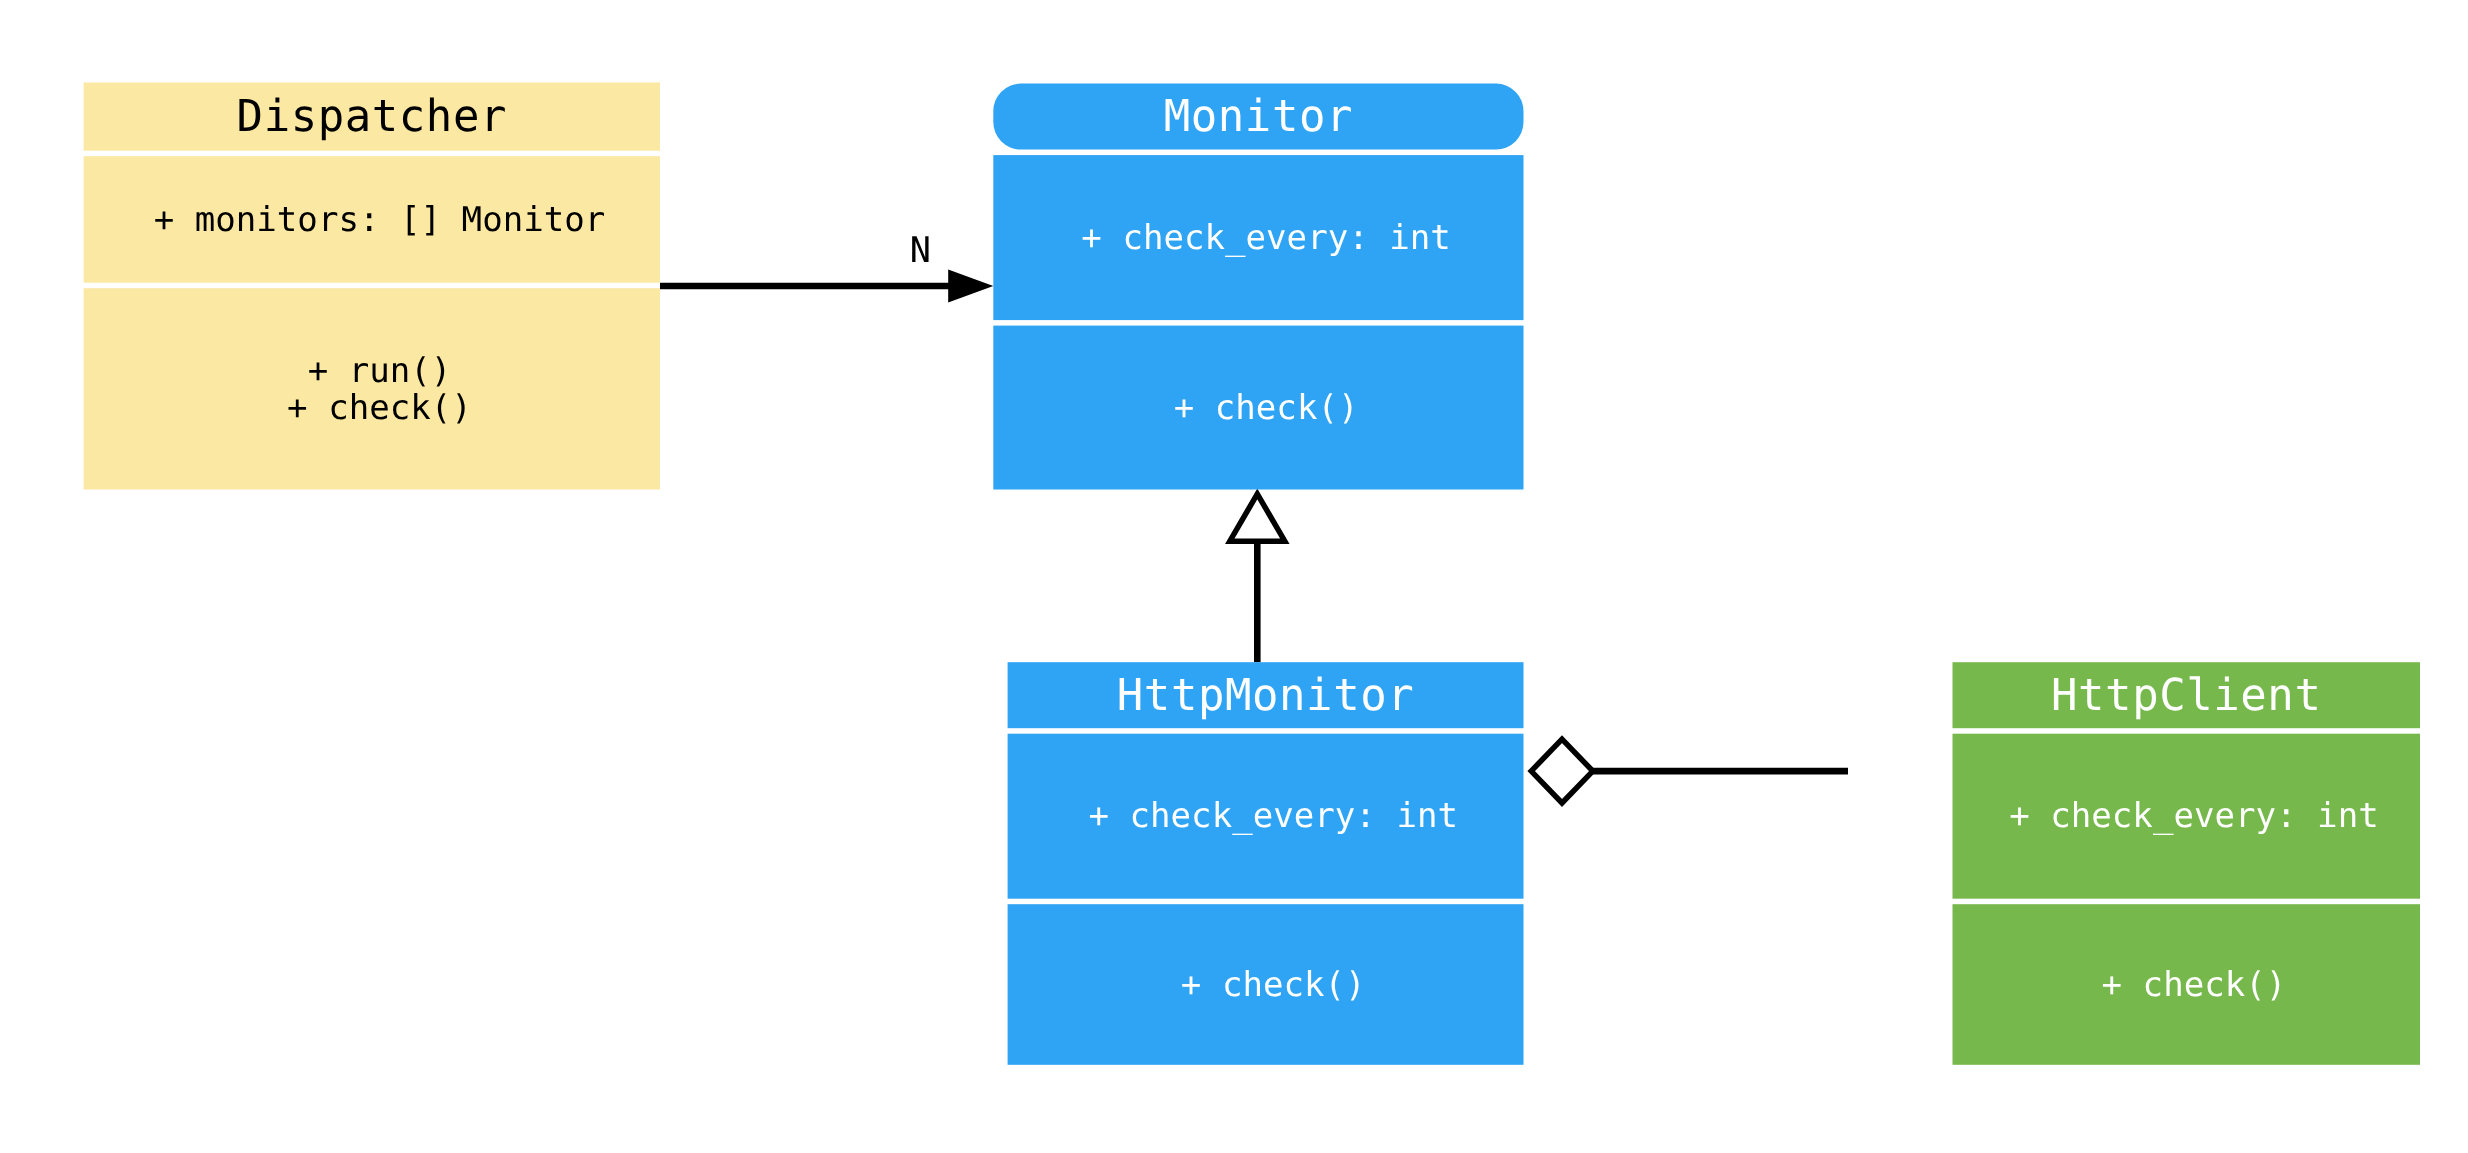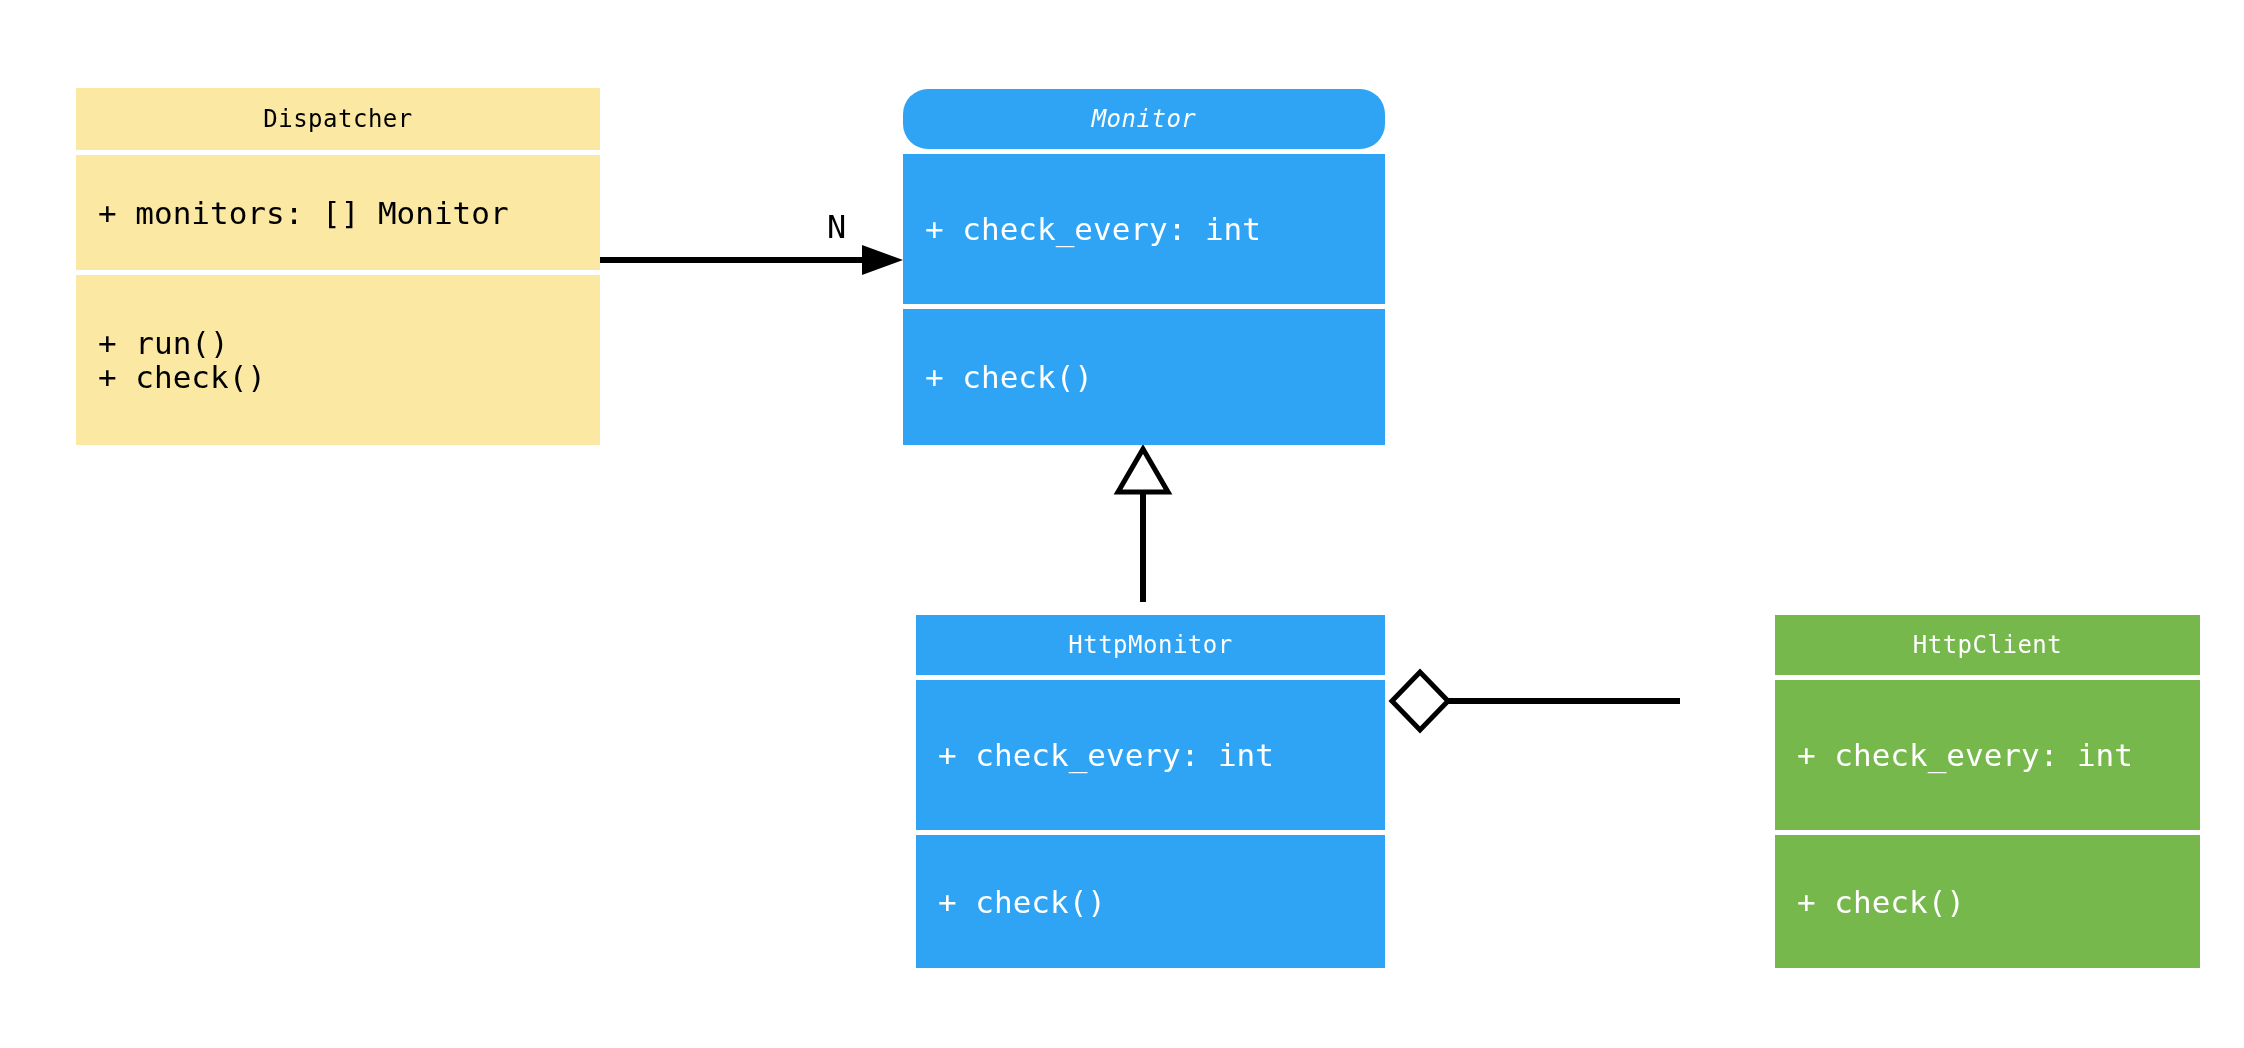--- a/index.html
+++ b/index.html
@@ -30,35 +30,35 @@
     gap: 5px;               
     color: var(--ink, #000);
     box-sizing: border-box;
   }
   .cb-title {
     flex: none;
     background: var(--fill, #ccc);
     display: flex;
     align-items: center;
     justify-content: center;
-    font-size: 24px;
+    font-size: 40px;
     letter-spacing: 0.5px;
-    margin-top: 13px;
   }
   .cb-section {
     flex: none;
     background: var(--fill, #ccc);
     display: flex;
     flex-direction: column;
     justify-content: center;
     padding-left: 22px;
     padding-right: 8px;
     font-size: 31px;
     line-height: 34px;
     white-space: pre;
+    text-align: center;
   }
   .cb-section.grow { flex: 1 1 auto; }
 
   
   #box-dispatcher { left: 76px;  top: 75px;  width: 524px; height: 370px; }
   #box-dispatcher .cb-title   { height: 62px; }
   #box-dispatcher .sec-attrs  { height: 115px; }
 
   #box-monitor { left: 903px; top: 76px;  width: 482px; height: 369px; }
   #box-httpmonitor { left: 903px; top: 602px; width: 482px; height: 366px; padding-left: 13px; }
@@ -109,21 +109,21 @@
     <div class="cb-section sec-attrs">
       <div>+ monitors: [] Monitor</div>
     </div>
     <div class="cb-section sec-methods grow">
       <div>+ run()</div>
       <div>+ check()</div>
     </div>
   </div>
 
   <div class="class-box" id="box-monitor" style="--fill: #2FA4F4; --ink: #FFFFFF;">
-    <div class="cb-title" style="font-style: italic; border-radius: 25px;">Monitor</div>
+    <div class="cb-title" style=" border-radius: 25px;">Monitor</div>
     <div class="cb-section sec-attrs">
       <div>+ check_every: int</div>
     </div>
     <div class="cb-section sec-methods grow">
       <div>+ check()</div>
     </div>
   </div>
 
   <div class="class-box" id="box-httpmonitor" style="--fill: #2FA4F4; --ink: #FFFFFF;">
     <div class="cb-title">HttpMonitor</div>

